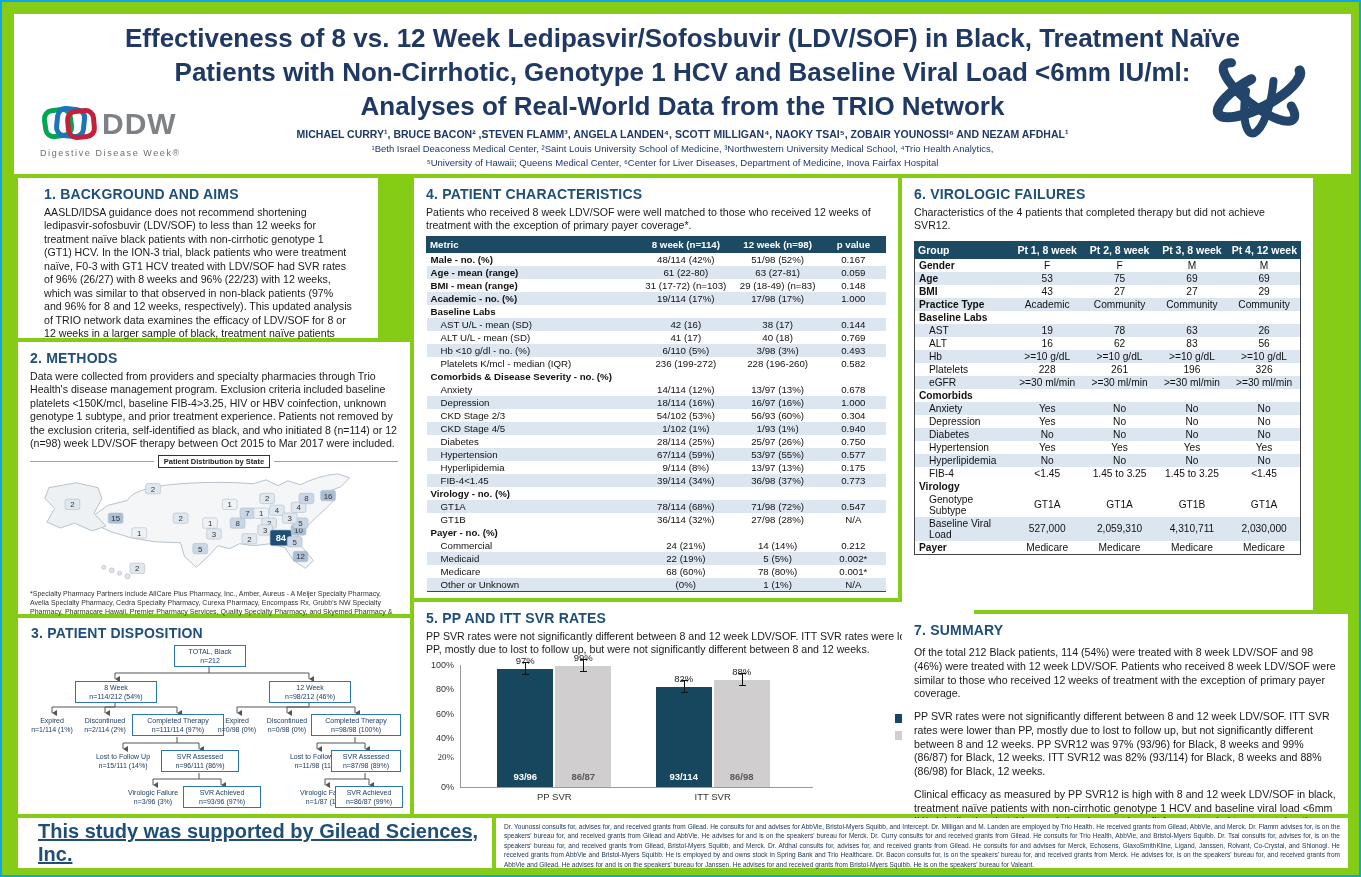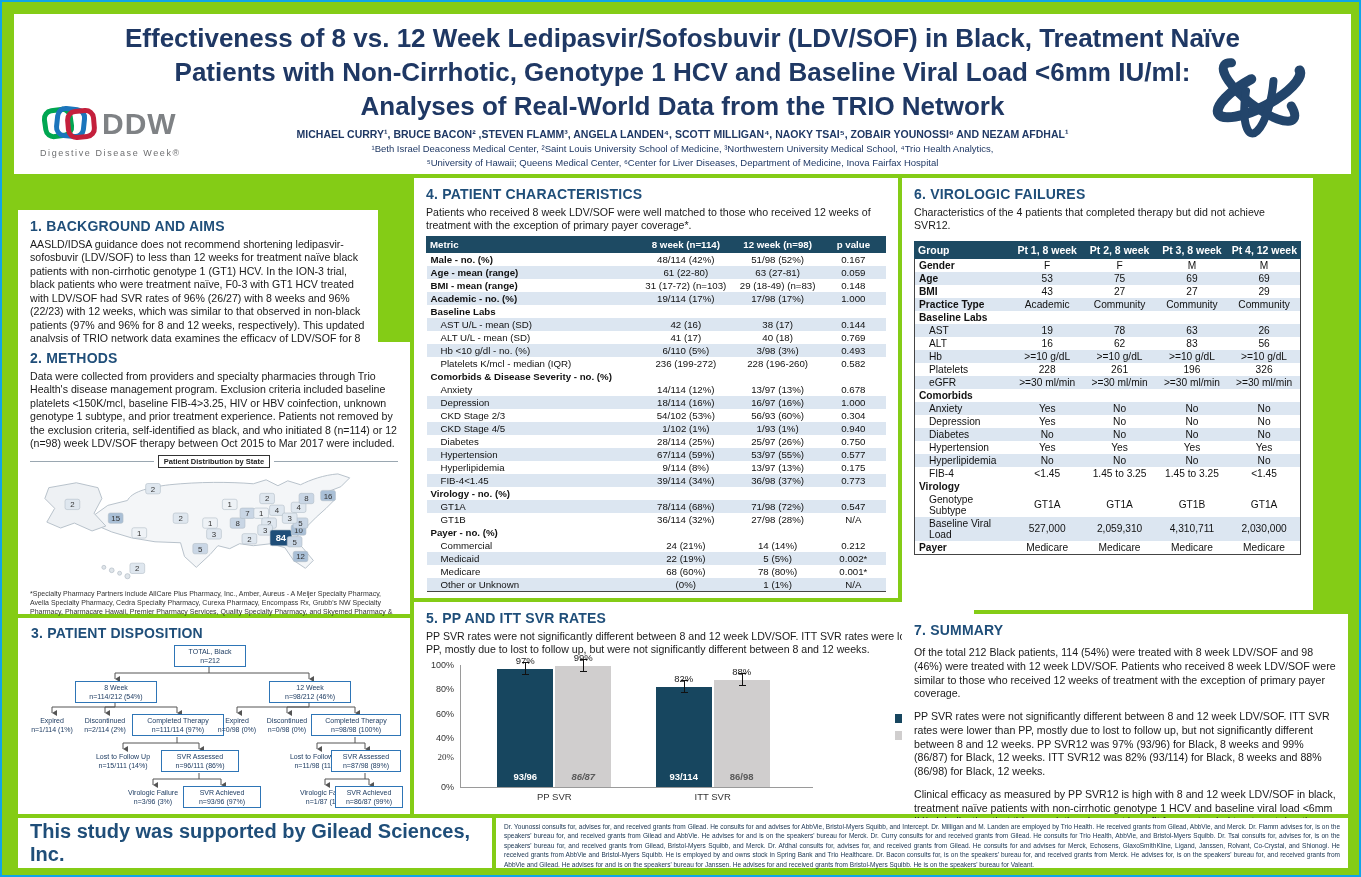--- a/index.html
+++ b/index.html
@@ -14,30 +14,30 @@
   .title{color:#1f3864;font-weight:bold;font-size:26px;line-height:1.3;margin-top:8px;}
   .authors{color:#1f3864;font-size:10.5px;font-weight:bold;margin-top:5px;}
   .affil{color:#1f3864;font-size:9.5px;margin-top:2px;line-height:1.45;}
   .ddw{position:absolute;left:26px;top:88px;width:200px;text-align:left;}
   .ddw-row{display:flex;align-items:center;}
   .ddw-word{font-size:30px;font-weight:bold;color:#7f8285;letter-spacing:1px;margin-left:4px;}
   .ddw-sub{font-size:9px;color:#6d6e70;letter-spacing:1.6px;margin-top:2px;}
   .swoosh{position:absolute;right:28px;top:14px;}
 
   
-  .p1{left:16px;top:176px;width:360px;height:160px;padding:8px 12px;margin-top:32px;}
+  .p1{left:16px;top:176px;width:360px;height:160px;padding:8px 26px;}
   .p2{left:16px;top:340px;width:392px;height:272px;padding:8px 12px;}
   .p3{left:16px;top:616px;width:392px;height:196px;padding:7px 7px;}
   .p4{left:412px;top:176px;width:484px;height:420px;padding:8px 12px;}
   .p5{left:412px;top:600px;width:560px;height:212px;padding:8px 12px;}
   .p6{left:900px;top:176px;width:411px;height:432px;padding:8px 12px;}
   .p7{left:900px;top:612px;width:446px;height:200px;padding:8px 12px;}
   .fl{left:16px;top:816px;width:474px;height:50px;display:flex;align-items:center;}
   .fr{left:494px;top:816px;width:852px;height:50px;padding:4px 8px;}
-  .support{font-size:20px;font-weight:bold;color:#1f4e79;padding-left:12px;}
+  .support{font-size:20px;font-weight:bold;color:#1f4e79;padding-left:20px;text-decoration:underline;}
   .disclosure{font-size:6.5px;line-height:1.45;color:#16324f;text-align:justify;}
 
   
   .map-titlebar{display:flex;align-items:center;margin-top:4px;}
   .map-titlebar .rule{flex:1;height:1px;background:#9aa7b1;}
   .map-title{border:1px solid #333;padding:1px 5px;font-size:7.5px;font-weight:bold;color:#222;margin:0 4px;}
   .map-note{font-size:7px;line-height:1.28;color:#333;margin-top:3px;}
   .usmap{display:block;margin:1px auto 0 auto;}
 
   
@@ -477,21 +477,21 @@
           <div class="ylab" style="top: 43.8px;">60%</div>
           <div class="ylab" style="top: 19.4px;">80%</div>
           <div class="ylab" style="top: -5px;">100%</div>
         </div>
       <div class="plot">
           <div class="bar" style="left: 36.28px; width: 56px; height: 118.34px; background: rgb(23, 70, 95);">
             <div class="clab" style="left: 0px; width: 56px; color: rgb(255, 255, 255);">93/96</div>
           </div>
           <div class="vlab" style="left: 36.28px; width: 56px; top: -10.34px;">97%</div>
           <div class="err" style="left: 64.28px; top: -3.34px; height: 13px;"></div>
-          <div class="bar" style="left: 94.28px; width: 56px; height: 120.78px; background: rgb(208, 206, 206); font-style: italic;">
+          <div class="bar" style="left: 94.28px; width: 56px; height: 120.78px; background: rgb(208, 206, 206);">
             <div class="clab" style="left: 0px; width: 56px; color: rgb(89, 89, 89);">86/87</div>
           </div>
           <div class="vlab" style="left: 94.28px; width: 56px; top: -12.78px;">99%</div>
           <div class="err" style="left: 122.28px; top: -5.78px; height: 13px;"></div>
           <div class="xlab" style="left: 93.28px;">PP SVR</div>
           <div class="bar" style="left: 194.68px; width: 56px; height: 100.04px; background: rgb(23, 70, 95);">
             <div class="clab" style="left: 0px; width: 56px; color: rgb(255, 255, 255);">93/114</div>
           </div>
           <div class="vlab" style="left: 194.68px; width: 56px; top: 7.96px;">82%</div>
           <div class="err" style="left: 222.68px; top: 14.96px; height: 13px;"></div>

